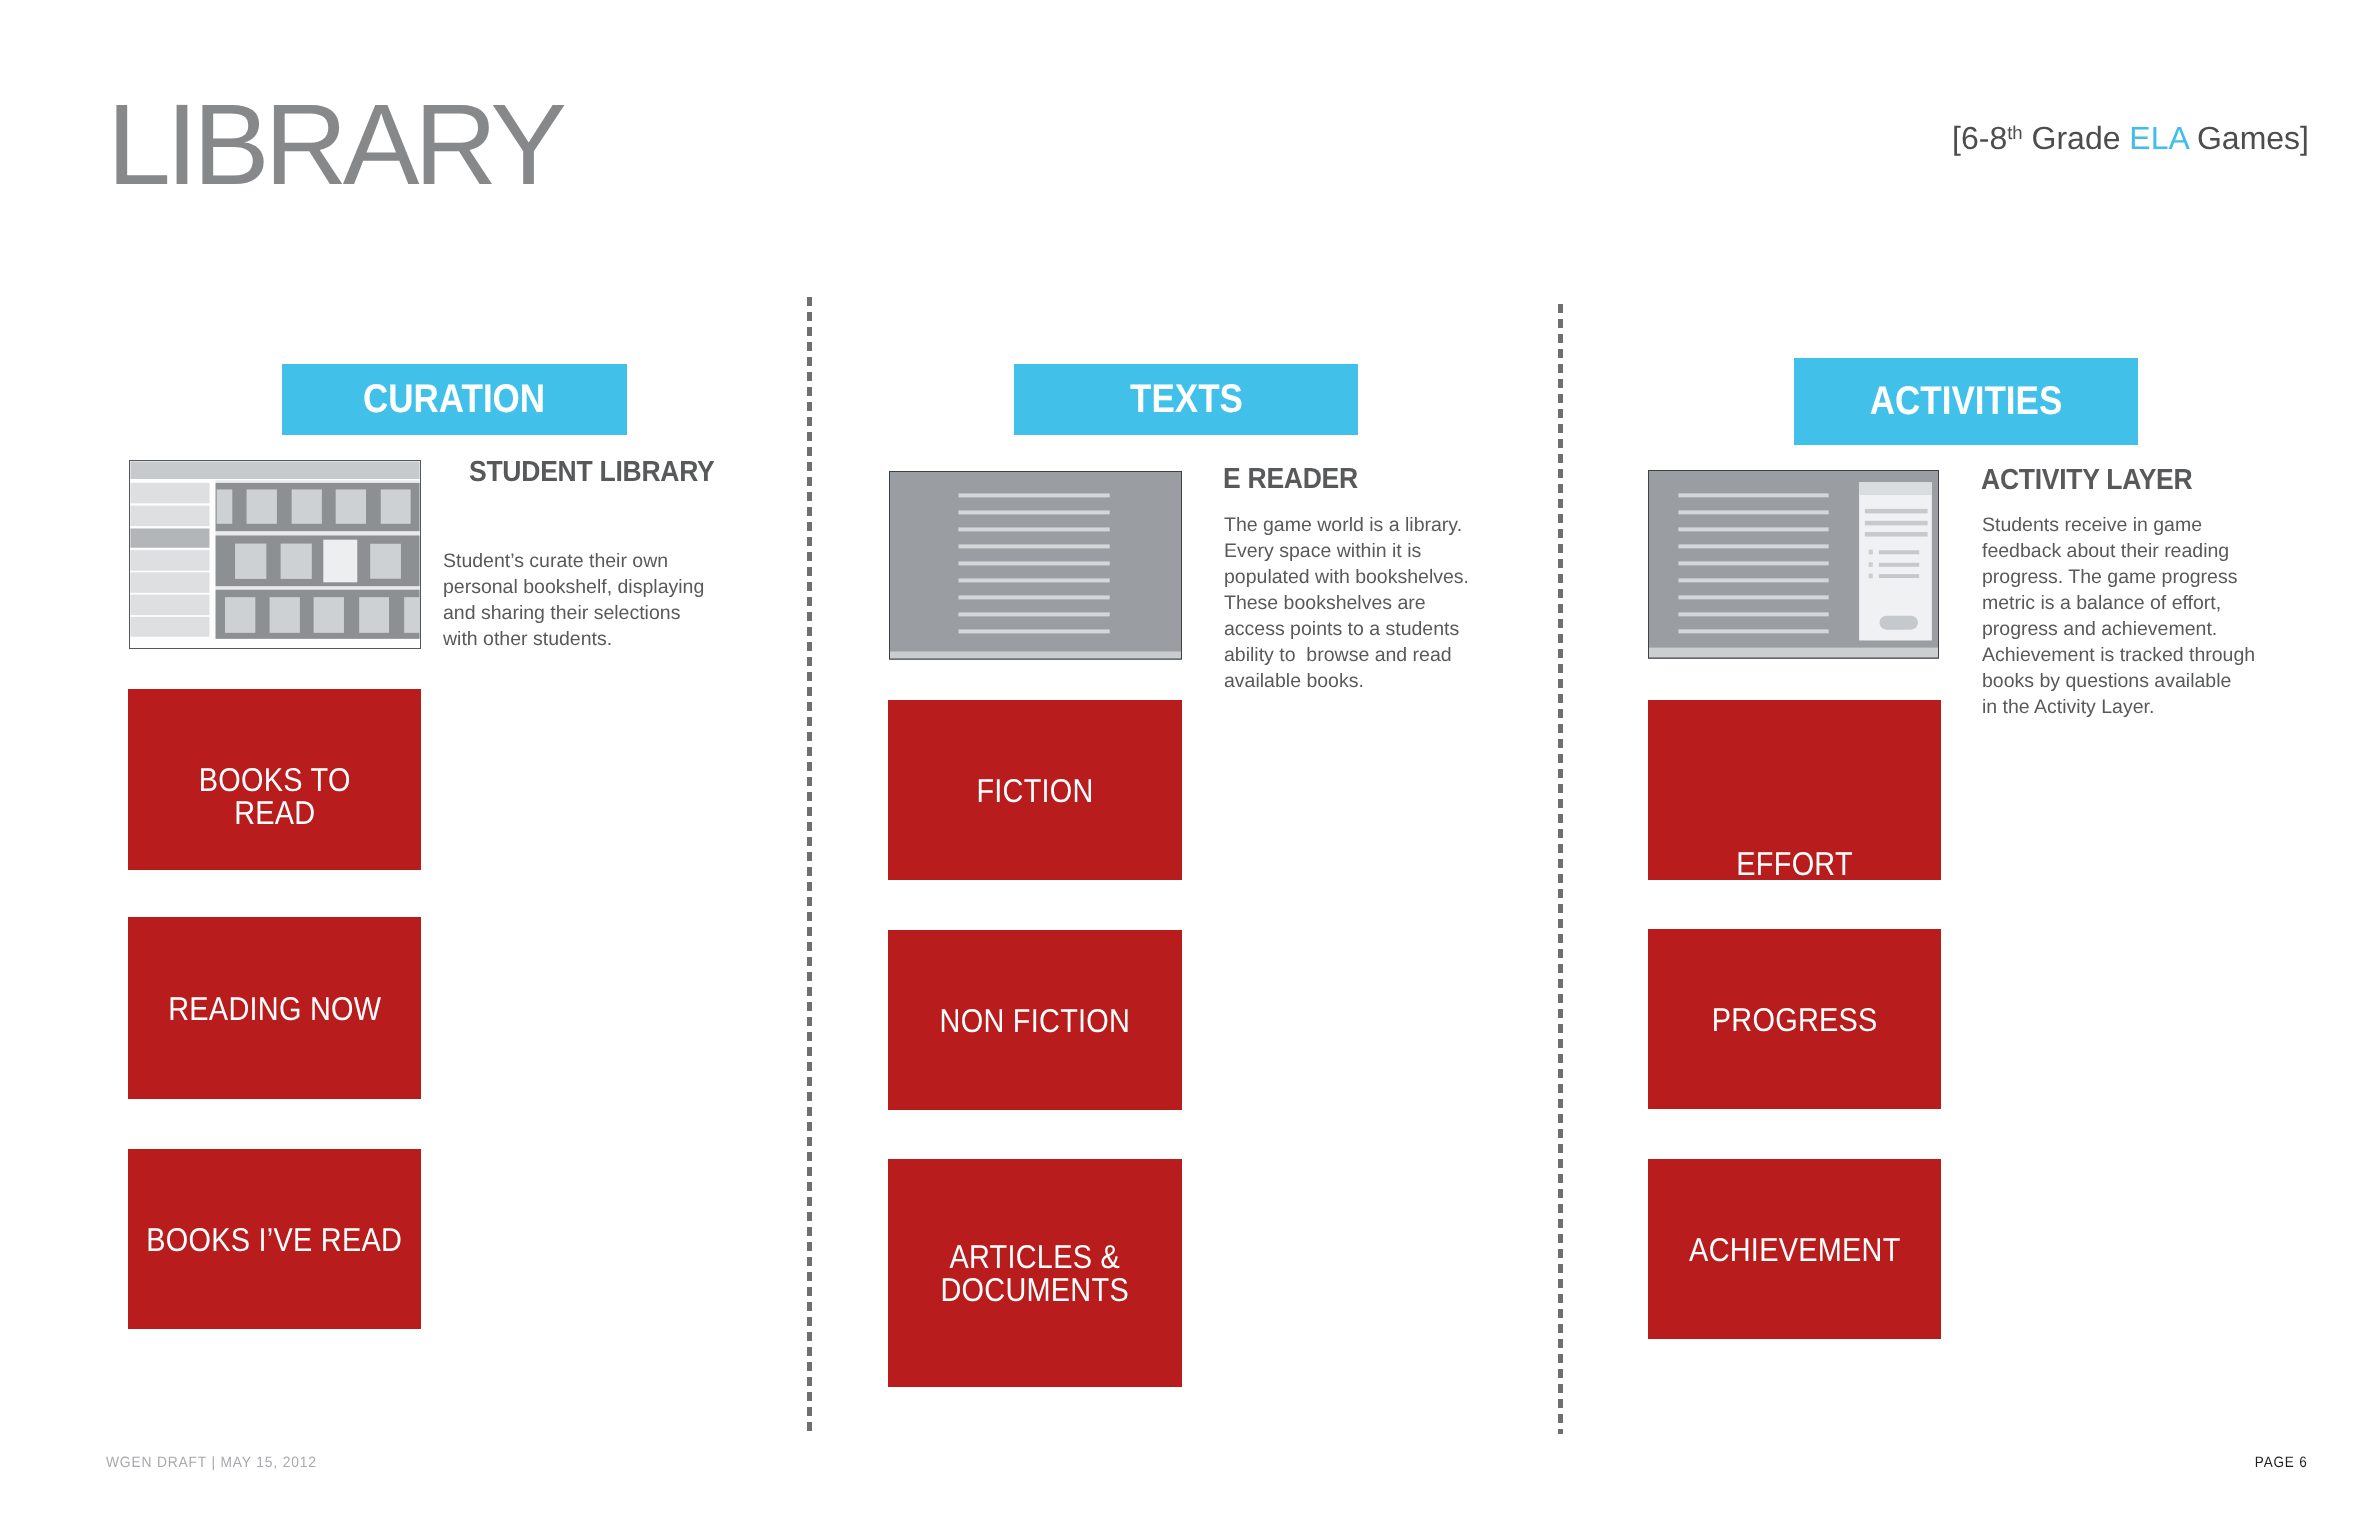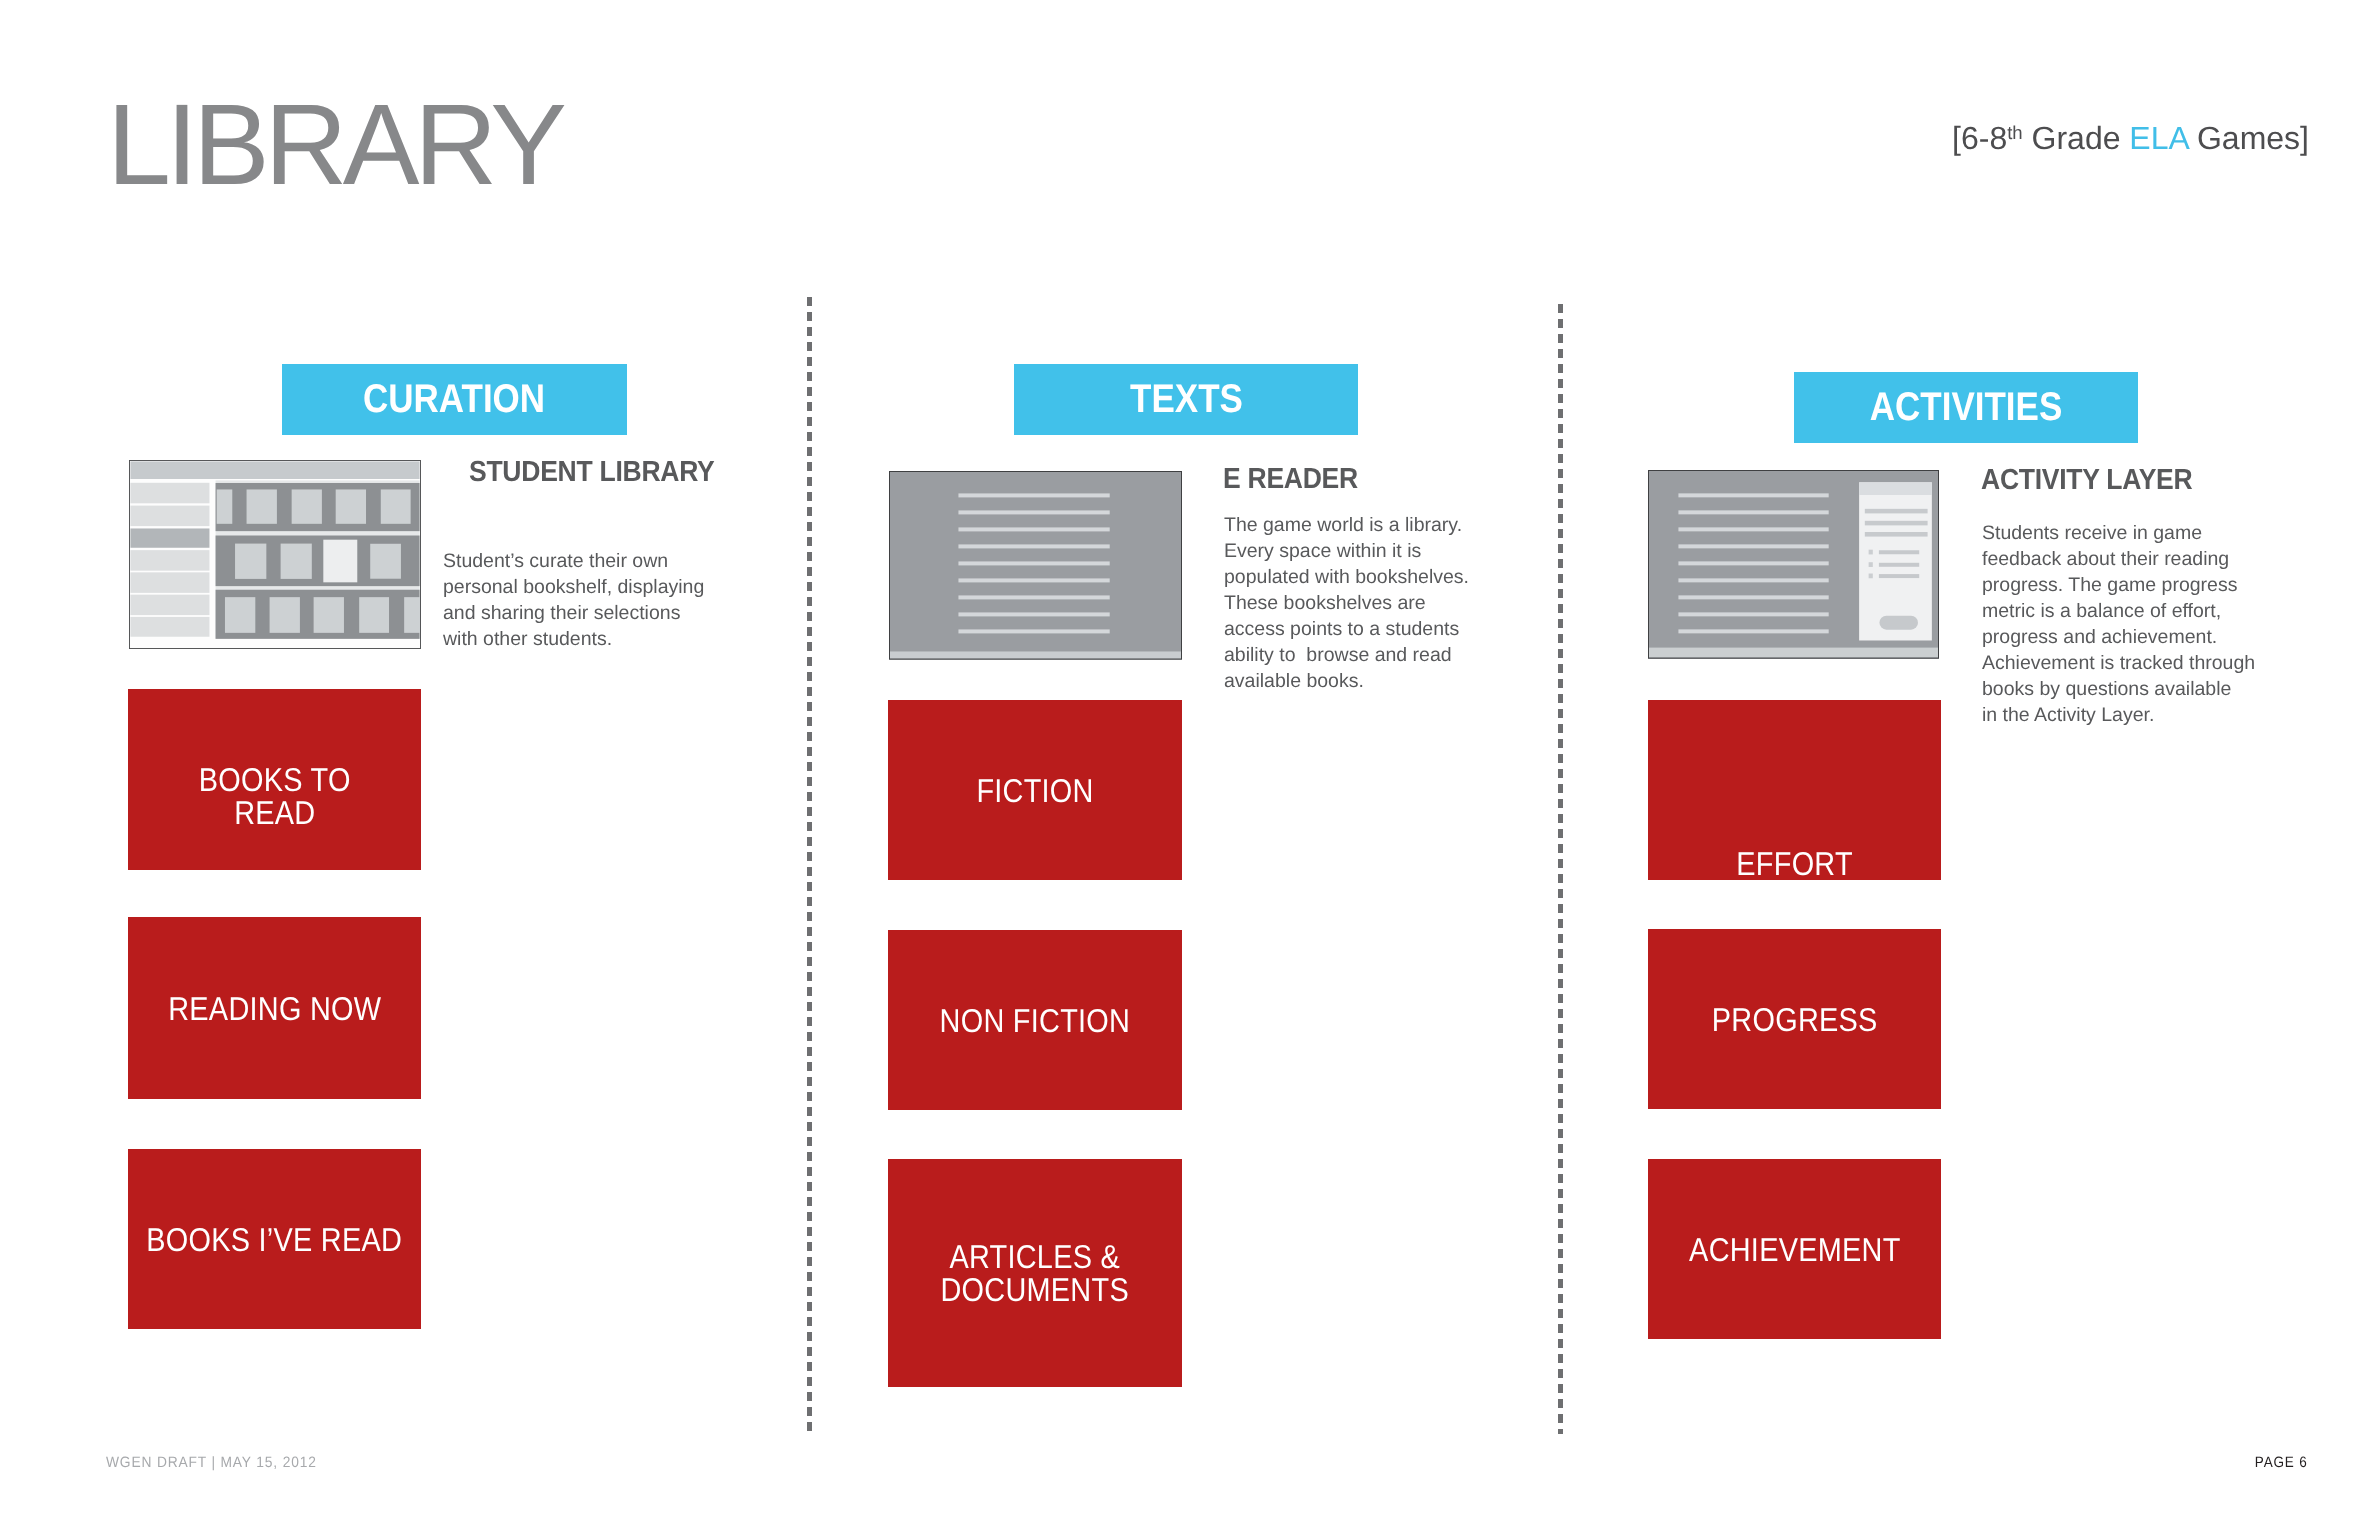--- a/index.html
+++ b/index.html
@@ -109,25 +109,25 @@
         <span class="tline">NON FICTION</span>
       </div>
     </div>
   <div class="abs tile" style="left:888px;top:1159px;width:294px;height:228px;">
       <div class="tinner">
         <span class="tline">ARTICLES &amp;</span>
         <span class="tline">DOCUMENTS</span>
       </div>
     </div>
 
-  <div class="abs chip" style="left:1794px;top:344px;width:344px;height:71px;">
+  <div class="abs chip" style="left:1794px;top:330px;width:344px;height:87px;">
       <span>ACTIVITIES</span>
     </div>
   <div class="abs blk-title" style="left:1981px;top:464px;">ACTIVITY LAYER</div>
-  <div class="abs blk-body" style="left:1982px;top:512px;width:268px;margin-top:8px;">
+  <div class="abs blk-body" style="left:1982px;top:512px;width:268px;">
       <span class="bline">Students receive in game</span>
       <span class="bline">feedback about their reading</span>
       <span class="bline">progress. The game progress</span>
       <span class="bline">metric is a balance of effort,</span>
       <span class="bline">progress and achievement.</span>
       <span class="bline">Achievement is tracked through</span>
       <span class="bline">books by questions available</span>
       <span class="bline">in the Activity Layer.</span>
     </div>
   <div class="abs tile" style="left:1648px;top:700px;width:293px;height:180px;align-items:flex-end;">

